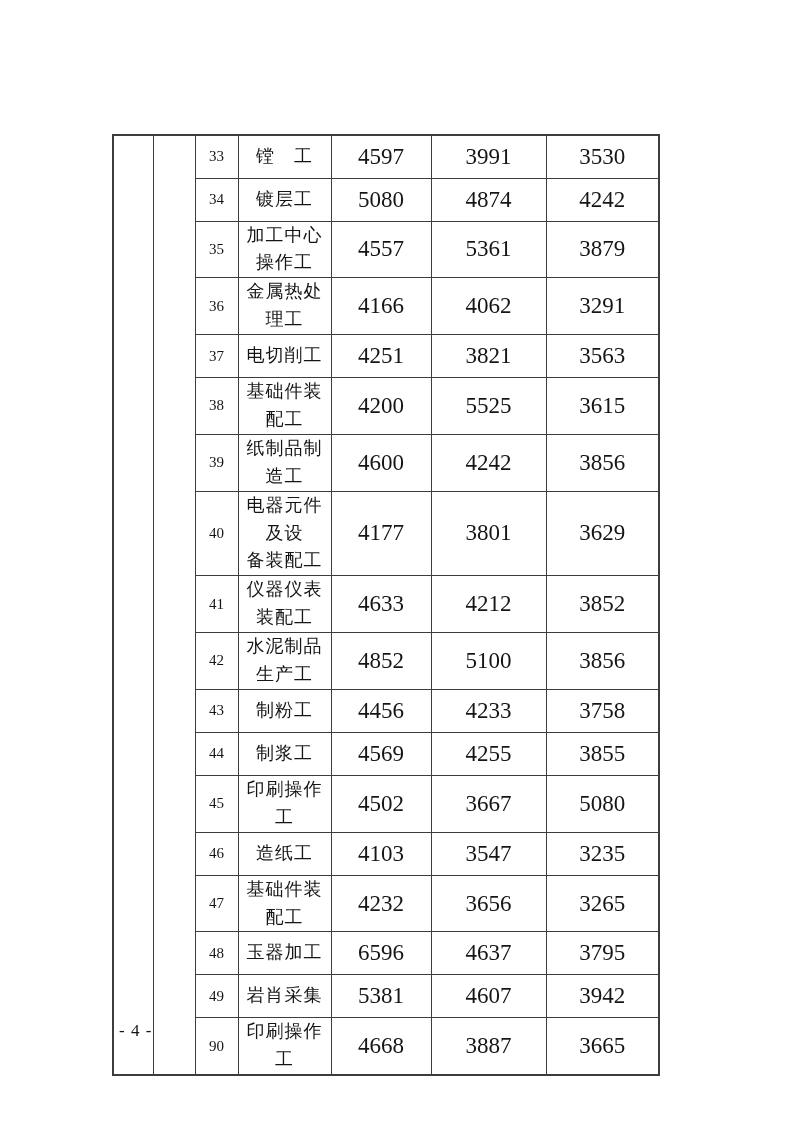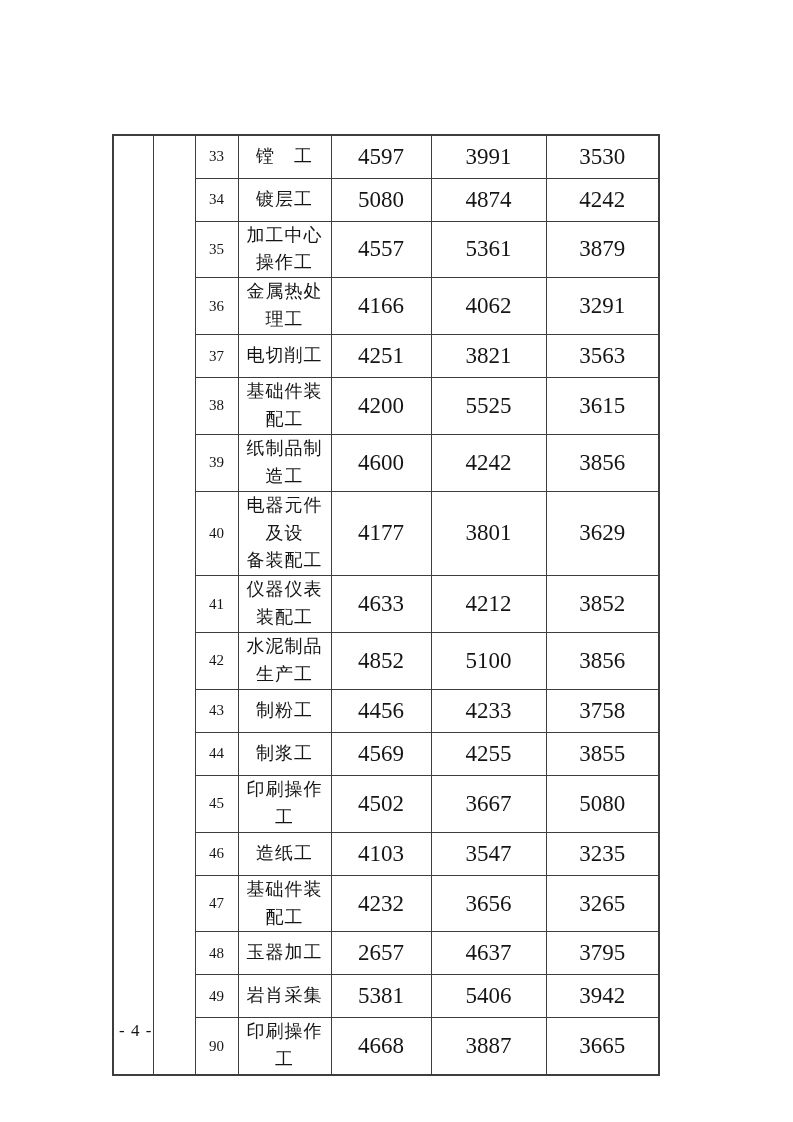--- a/index.html
+++ b/index.html
@@ -182,29 +182,29 @@
         <tr class="single">
     <td class="no">47</td>
     <td class="name">基础件装配工</td>
     <td class="val">4232</td>
     <td class="val">3656</td>
     <td class="val">3265</td>
   </tr>
         <tr class="single">
     <td class="no">48</td>
     <td class="name">玉器加工</td>
-    <td class="val">2657</td>
+    <td class="val">6596</td>
     <td class="val">4637</td>
     <td class="val">3795</td>
   </tr>
         <tr class="single">
     <td class="no">49</td>
     <td class="name">岩肖采集</td>
     <td class="val">5381</td>
-    <td class="val">5406</td>
+    <td class="val">4607</td>
     <td class="val">3942</td>
   </tr>
         <tr class="single">
     <td class="no">90</td>
     <td class="name">印刷操作工</td>
     <td class="val">4668</td>
     <td class="val">3887</td>
     <td class="val">3665</td>
   </tr>
       </tbody>

